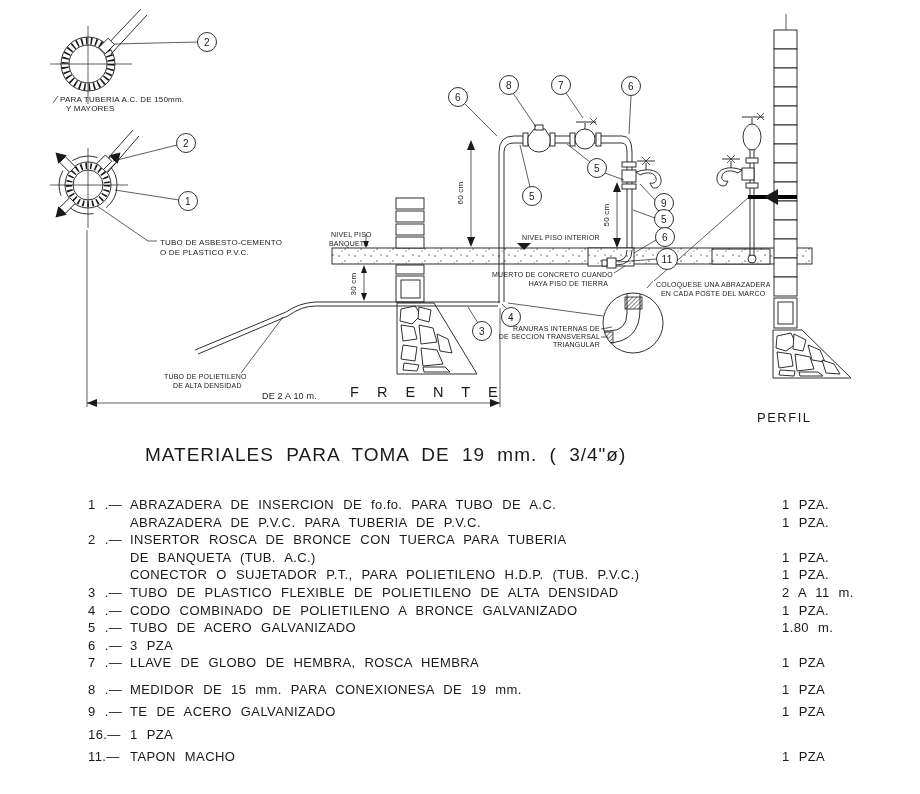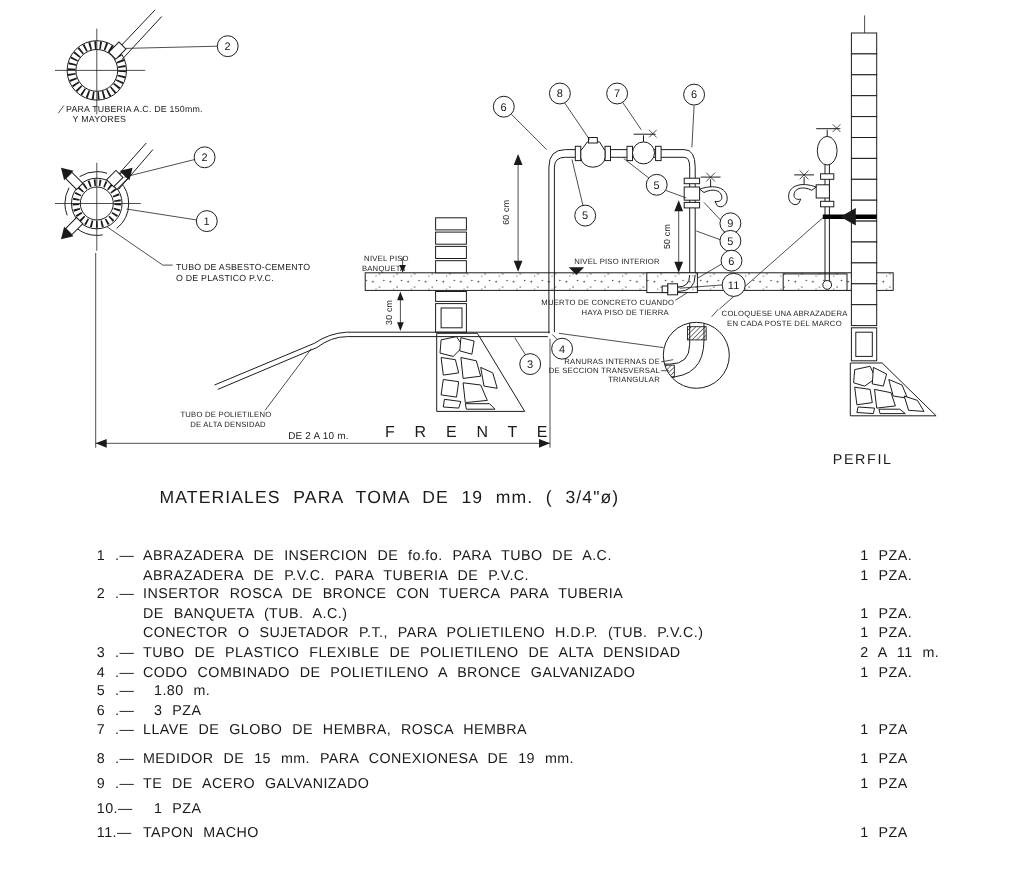--- a/index.html
+++ b/index.html
@@ -13,26 +13,26 @@
   svg .fl{fill:#1a1a1a;stroke:none;}
   svg text{fill:#1a1a1a;stroke:none;letter-spacing:0.2px;}
   svg .s7{font-size:7px;}
   svg .s8{font-size:8px;}
   svg .s9{font-size:9px;}
   svg .bt{font-size:10px;text-anchor:middle;}
   svg .dim{font-size:8px;text-anchor:middle;}
   svg .end{text-anchor:end;}
   svg .frente{font-size:14.5px;letter-spacing:7px;}
   svg .perfil{font-size:13px;letter-spacing:1.5px;}
-  .title{position:absolute;left:145px;top:444px;font-size:16px;letter-spacing:1px;word-spacing:6px;white-space:nowrap;}
+  .title{position:absolute;left:145px;top:444px;font-size:19px;letter-spacing:1px;word-spacing:6px;white-space:nowrap;}
   .list{position:absolute;left:88px;top:496px;width:792px;}
   .row{display:flex;font-size:13px;letter-spacing:0.4px;word-spacing:5px;line-height:17.6px;white-space:nowrap;}
   .row .num{width:42px;flex:none;}
   .row .desc{flex:1;overflow:hidden;}
-  .row .qty{width:98px;flex:none;margin-left:10px;}
+  .row .qty{width:98px;flex:none;}
   .row.sp{line-height:22.5px;}
   .row.gap{margin-top:7px;}
 </style>
 </head>
 <body>
 
 <div class="canvas">
 
 <svg width="920" height="434" viewBox="0 0 920 434">
   <defs>
@@ -413,20 +413,21 @@
         <span class="desc">TUBO DE PLASTICO FLEXIBLE DE POLIETILENO DE ALTA DENSIDAD</span>
         <span class="qty">2 A 11 m.</span>
       </div>
   <div class="row">
         <span class="num">4 .—</span>
         <span class="desc">CODO COMBINADO DE POLIETILENO A BRONCE GALVANIZADO</span>
         <span class="qty">1 PZA.</span>
       </div>
   <div class="row">
         <span class="num">5 .—</span>
+        <span class="desc">TUBO DE ACERO GALVANIZADO</span>
         <span class="qty">1.80 m.</span>
       </div>
   <div class="row">
         <span class="num">6 .—</span>
         <span class="qty">3 PZA</span>
       </div>
   <div class="row">
         <span class="num">7 .—</span>
         <span class="desc">LLAVE DE GLOBO DE HEMBRA, ROSCA HEMBRA</span>
         <span class="qty">1 PZA</span>
@@ -435,21 +436,21 @@
         <span class="num">8 .—</span>
         <span class="desc">MEDIDOR DE 15 mm. PARA CONEXIONESA DE 19 mm.</span>
         <span class="qty">1 PZA</span>
       </div>
   <div class="row sp">
         <span class="num">9 .—</span>
         <span class="desc">TE DE ACERO GALVANIZADO</span>
         <span class="qty">1 PZA</span>
       </div>
   <div class="row sp">
-        <span class="num">10.—</span>
+        <span class="num">16.—</span>
         <span class="qty">1 PZA</span>
       </div>
   <div class="row sp">
         <span class="num">11.—</span>
         <span class="desc">TAPON MACHO</span>
         <span class="qty">1 PZA</span>
       </div>
 </div>
 
 </div>

